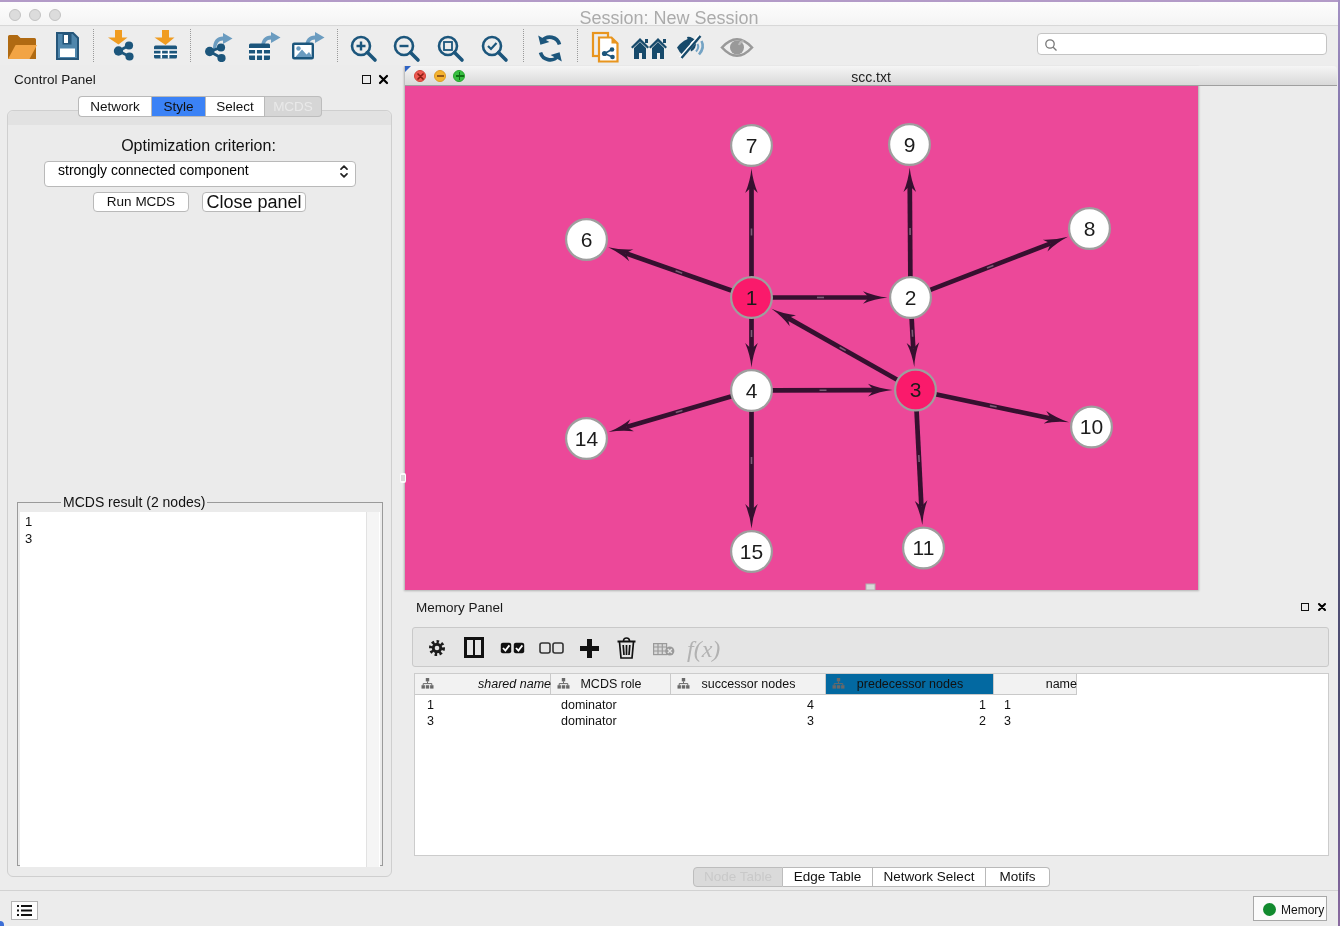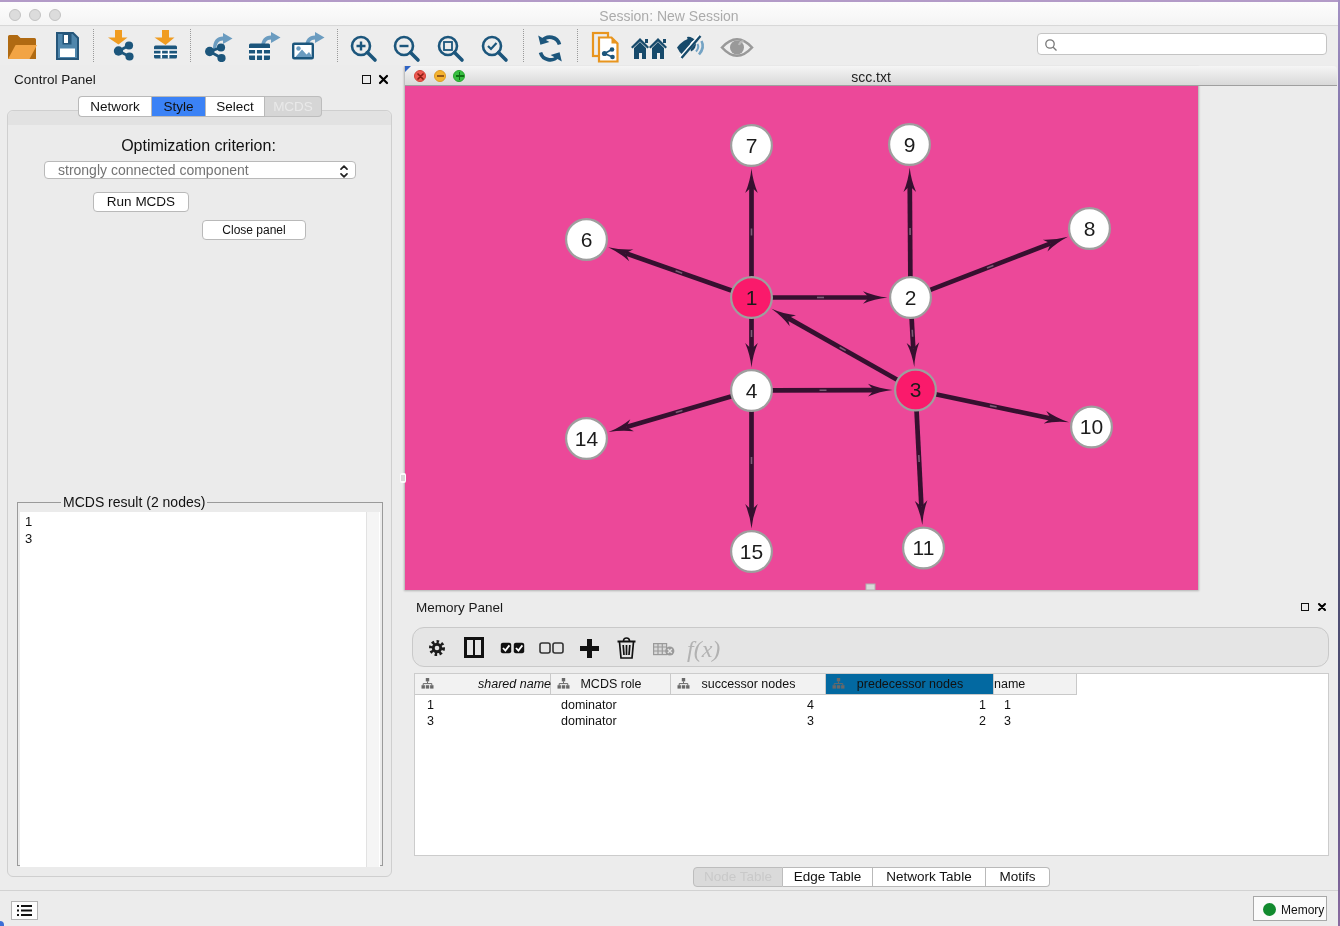--- a/index.html
+++ b/index.html
@@ -11,21 +11,21 @@
 <body>
 
 <div class="abs" style="left:0;top:0;width:1340px;height:2px;background:#b39bc8;"></div>
 <div class="abs" style="left:1338px;top:0;width:2px;height:926px;background:linear-gradient(#a492c4 0%,#8678ae 12%,#6a6490 35%,#55527a 55%,#4a4a6e 75%,#6c5a8e 90%,#8a6aa0 100%);"></div>
 <div class="abs" style="left:0;top:921px;width:4px;height:5px;background:#3d6fd6;border-radius:0 4px 0 0;z-index:9;"></div>
 
 <div class="abs" style="left:0;top:2px;width:1338px;height:24px;background:linear-gradient(#fdfdfd,#f4f4f4);border-bottom:1px solid #d8d8d8;">
   <div class="abs" style="left:9px;top:7px;width:12px;height:12px;border-radius:50%;background:#dcdcdc;border:1px solid #c3c3c3;"></div>
   <div class="abs" style="left:29px;top:7px;width:12px;height:12px;border-radius:50%;background:#dcdcdc;border:1px solid #c3c3c3;"></div>
   <div class="abs" style="left:49px;top:7px;width:12px;height:12px;border-radius:50%;background:#dcdcdc;border:1px solid #c3c3c3;"></div>
-  <div class="abs" style="left:0;top:6px;width:1338px;text-align:center;font-size:14px;color:#ababab;">Session: New Session</div>
+  <div class="abs" style="left:0;top:6px;width:1338px;text-align:center;font-size:18px;color:#ababab;">Session: New Session</div>
 </div>
 
 <div id="toolbar" class="abs" style="left:0;top:27px;width:1338px;height:38px;background:#ededed;">
 
   <div class="abs" style="left:93px;top:2px;height:33px;border-left:1px dotted #9a9a9a;"></div>
   <div class="abs" style="left:190px;top:2px;height:33px;border-left:1px dotted #9a9a9a;"></div>
   <div class="abs" style="left:337px;top:2px;height:33px;border-left:1px dotted #9a9a9a;"></div>
   <div class="abs" style="left:523px;top:2px;height:33px;border-left:1px dotted #9a9a9a;"></div>
   <div class="abs" style="left:577px;top:2px;height:33px;border-left:1px dotted #9a9a9a;"></div>
 <div class="abs" style="left: 8px; top: 6px;"><svg width="29" height="27" viewBox="0 0 29 27">
@@ -169,29 +169,29 @@
 
   <div class="abs" style="left:78px;top:31px;height:21px;display:flex;font-size:13.5px;color:#111;">
     <div style="width:73px;background:#fff;border:1px solid #b9b9b9;border-right:none;border-radius:4px 0 0 4px;text-align:center;line-height:19px;">Network</div>
     <div style="width:54px;background:#3b82f6;border:1px solid #b9b9b9;border-right:none;text-align:center;line-height:19px;">Style</div>
     <div style="width:60px;background:#fff;border:1px solid #b9b9b9;text-align:center;line-height:19px;">Select</div>
     <div style="width:57px;background:#d6d6d6;border:1px solid #bdbdbd;border-left:none;border-radius:0 4px 4px 0;text-align:center;line-height:19px;color:#e9e9e9;">MCDS</div>
   </div>
 
   <div class="abs" style="left:0;top:72px;width:397px;text-align:center;font-size:16px;color:#111;">Optimization criterion:</div>
 
-  <div class="abs" style="left:44px;top:96px;width:312px;height:18px;background:#fff;border:1px solid #b9b9b9;border-radius:4px;font-size:14px;color:#737373;">
+  <div class="abs" style="left:44px;top:96px;width:312px;height:26px;background:#fff;border:1px solid #b9b9b9;border-radius:4px;font-size:14px;color:#000000;">
     <div style="margin-left:13px;line-height:17.5px;">strongly connected component</div>
     <svg class="abs" style="right:6px;top:3px" width="10" height="13" viewBox="0 0 10 13">
         <path d="M2 4.2 L5 1.2 L8 4.2 M2 8.8 L5 11.8 L8 8.8" fill="none" stroke="#222" stroke-width="1.7" stroke-linecap="round" stroke-linejoin="round"></path>
       </svg>
   </div>
 
   <div class="abs" style="left:93px;top:127px;width:96px;height:20px;background:#fff;border:1px solid #b9b9b9;border-radius:4px;font-size:13.5px;color:#111;text-align:center;line-height:18px;">Run MCDS</div>
-  <div class="abs" style="left:202px;top:127px;width:104px;height:20px;background:#fff;border:1px solid #b9b9b9;border-radius:4px;font-size:12px;color:#111;text-align:center;line-height:18px;margin-top:28px;">Close panel</div>
+  <div class="abs" style="left:202px;top:127px;width:104px;height:20px;background:#fff;border:1px solid #b9b9b9;border-radius:4px;font-size:18px;color:#111;text-align:center;line-height:18px;">Close panel</div>
 
   <fieldset class="abs" style="left:17px;top:429px;width:366px;height:372px;border:1px solid #9a9a9a;background:transparent;padding-left:39px;">
     <legend style="font-size:14px;color:#111;margin-left:4px;padding:0 2px;">MCDS result (2 nodes)</legend>
     <div class="abs" style="left:2px;top:2px;width:360px;height:355px;background:#fff;">
       <div style="padding:2px 0 0 5px;font-size:13px;line-height:16.5px;color:#111;">1<br>3</div>
       <div class="abs" style="right:1px;top:0;width:13px;height:355px;background:#f5f5f5;border-left:1px solid #e2e2e2;"></div>
     </div>
   </fieldset>
 </div>
 
@@ -308,21 +308,21 @@
     </svg>
 </div>
 
 <div class="abs" style="left:404px;top:593px;width:934px;height:297px;background:#ececec;">
   <div class="abs" style="left:12px;top:7px;font-size:13.5px;color:#1a1a1a;">Memory Panel</div>
   <div class="abs" style="left:897px;top:10px;width:8px;height:8px;border:1.5px solid #111;"></div>
   <svg class="abs" style="left:913px;top:9px" width="10" height="10" viewBox="0 0 10 10">
       <path d="M2 2 L8 8 M8 2 L2 8" stroke="#000" stroke-width="2.1" stroke-linecap="round"></path>
     </svg>
 
-  <div id="tp-toolbar" class="abs" style="left:8px;top:34px;width:917px;height:40px;background:#e5e5e5;border:1px solid #c9c9c9;border-radius:12px;">
+  <div id="tp-toolbar" class="abs" style="left:8px;top:34px;width:917px;height:40px;background:#e5e5e5;border:1px solid #c9c9c9;border-radius:3px;">
       <div class="abs" style="left: 15px; top: 11px;"><svg width="18" height="18" viewBox="0 0 18 18">
           <circle cx="9" cy="9" r="6.3" fill="none" stroke="#1c1c1c" stroke-width="3.4" stroke-dasharray="2.45 2.3"></circle>
           <circle cx="9" cy="9" r="5.2" fill="#1c1c1c"></circle>
           <circle cx="9" cy="9" r="2.3" fill="#e5e5e5"></circle>
         </svg></div>
       <div class="abs" style="left: 51px; top: 9px;"><svg width="20" height="21" viewBox="0 0 20 21">
           <rect x="1.5" y="1.5" width="17" height="18" fill="none" stroke="#111" stroke-width="3"></rect>
           <line x1="10" y1="1" x2="10" y2="20" stroke="#111" stroke-width="2"></line>
         </svg></div>
       <div class="abs" style="left: 87px; top: 13px;"><svg width="25" height="13" viewBox="0 0 25 13">
@@ -409,41 +409,41 @@
               <rect x="4.8" y="0" width="3.4" height="3.4"></rect>
               <rect x="0.5" y="7.2" width="3.4" height="3.4"></rect>
               <rect x="4.8" y="7.2" width="3.4" height="3.4"></rect>
               <rect x="9.1" y="7.2" width="3.4" height="3.4"></rect>
               <path d="M6.5 3.4 v2 M2.2 7.2 V5.6 h8.6 v1.6" stroke="#696969" stroke-width="1" fill="none"></path>
             </g>
           </svg>
           <div style="position:absolute;left:0;top:3px;width:168px;text-align:center;">predecessor nodes</div>
         </div>
         <div style="position:absolute;left:579px;top:0;width:83px;height:21px;background:#f2f2f2;border-right:1px solid #c9c9c9;border-bottom:1px solid #c9c9c9;">
-          <div style="position:absolute;left:0;top:3px;width:83px;text-align:left;">name</div>
+          <div style="position:absolute;left:0;top:3px;width:83px;text-align:right;">name</div>
         </div>
       </div>
     <div id="tbody" class="abs" style="left:0;top:21px;width:100%;font-size:12.5px;color:#111;">
         <div style="position:absolute;left:12px;top:3px;">1</div>
         <div style="position:absolute;left:146px;top:3px;">dominator</div>
         <div style="position:absolute;left:256px;top:3px;width:143px;text-align:right;">4</div>
         <div style="position:absolute;left:411px;top:3px;width:160px;text-align:right;">1</div>
         <div style="position:absolute;left:589px;top:3px;">1</div>
         <div style="position:absolute;left:12px;top:19px;">3</div>
         <div style="position:absolute;left:146px;top:19px;">dominator</div>
         <div style="position:absolute;left:256px;top:19px;width:143px;text-align:right;">3</div>
         <div style="position:absolute;left:411px;top:19px;width:160px;text-align:right;">2</div>
         <div style="position:absolute;left:589px;top:19px;">3</div>
       </div>
   </div>
 
   <div class="abs" style="left:289px;top:274px;height:20px;display:flex;font-size:13.5px;color:#111;">
     <div style="width:90px;background:#dadada;border:1px solid #bdbdbd;border-radius:4px 0 0 4px;text-align:center;line-height:18px;color:#c9c9c9;">Node Table</div>
     <div style="width:90px;background:#fff;border:1px solid #b9b9b9;border-left:none;text-align:center;line-height:18px;">Edge Table</div>
-    <div style="width:113px;background:#fff;border:1px solid #b9b9b9;border-left:none;text-align:center;line-height:18px;">Network Table</div>
+    <div style="width:113px;background:#fff;border:1px solid #b9b9b9;border-left:none;text-align:center;line-height:18px;">Network Select</div>
     <div style="width:64px;background:#fff;border:1px solid #b9b9b9;border-left:none;border-radius:0 4px 4px 0;text-align:center;line-height:18px;">Motifs</div>
   </div>
 </div>
 
 <div class="abs" style="left:0;top:890px;width:1338px;height:36px;background:#ececec;border-top:1px solid #d2d2d2;">
   <div class="abs" style="left:11px;top:10px;width:27px;height:19px;background:#fdfdfd;border:1px solid #b4b4b4;">
     <svg width="15" height="11" style="position:absolute;left:5px;top:3px" viewBox="0 0 15 11">
         <g fill="#111">
           <rect x="0" y="0" width="2" height="2"></rect>
           <rect x="0" y="4.5" width="2" height="2"></rect>

